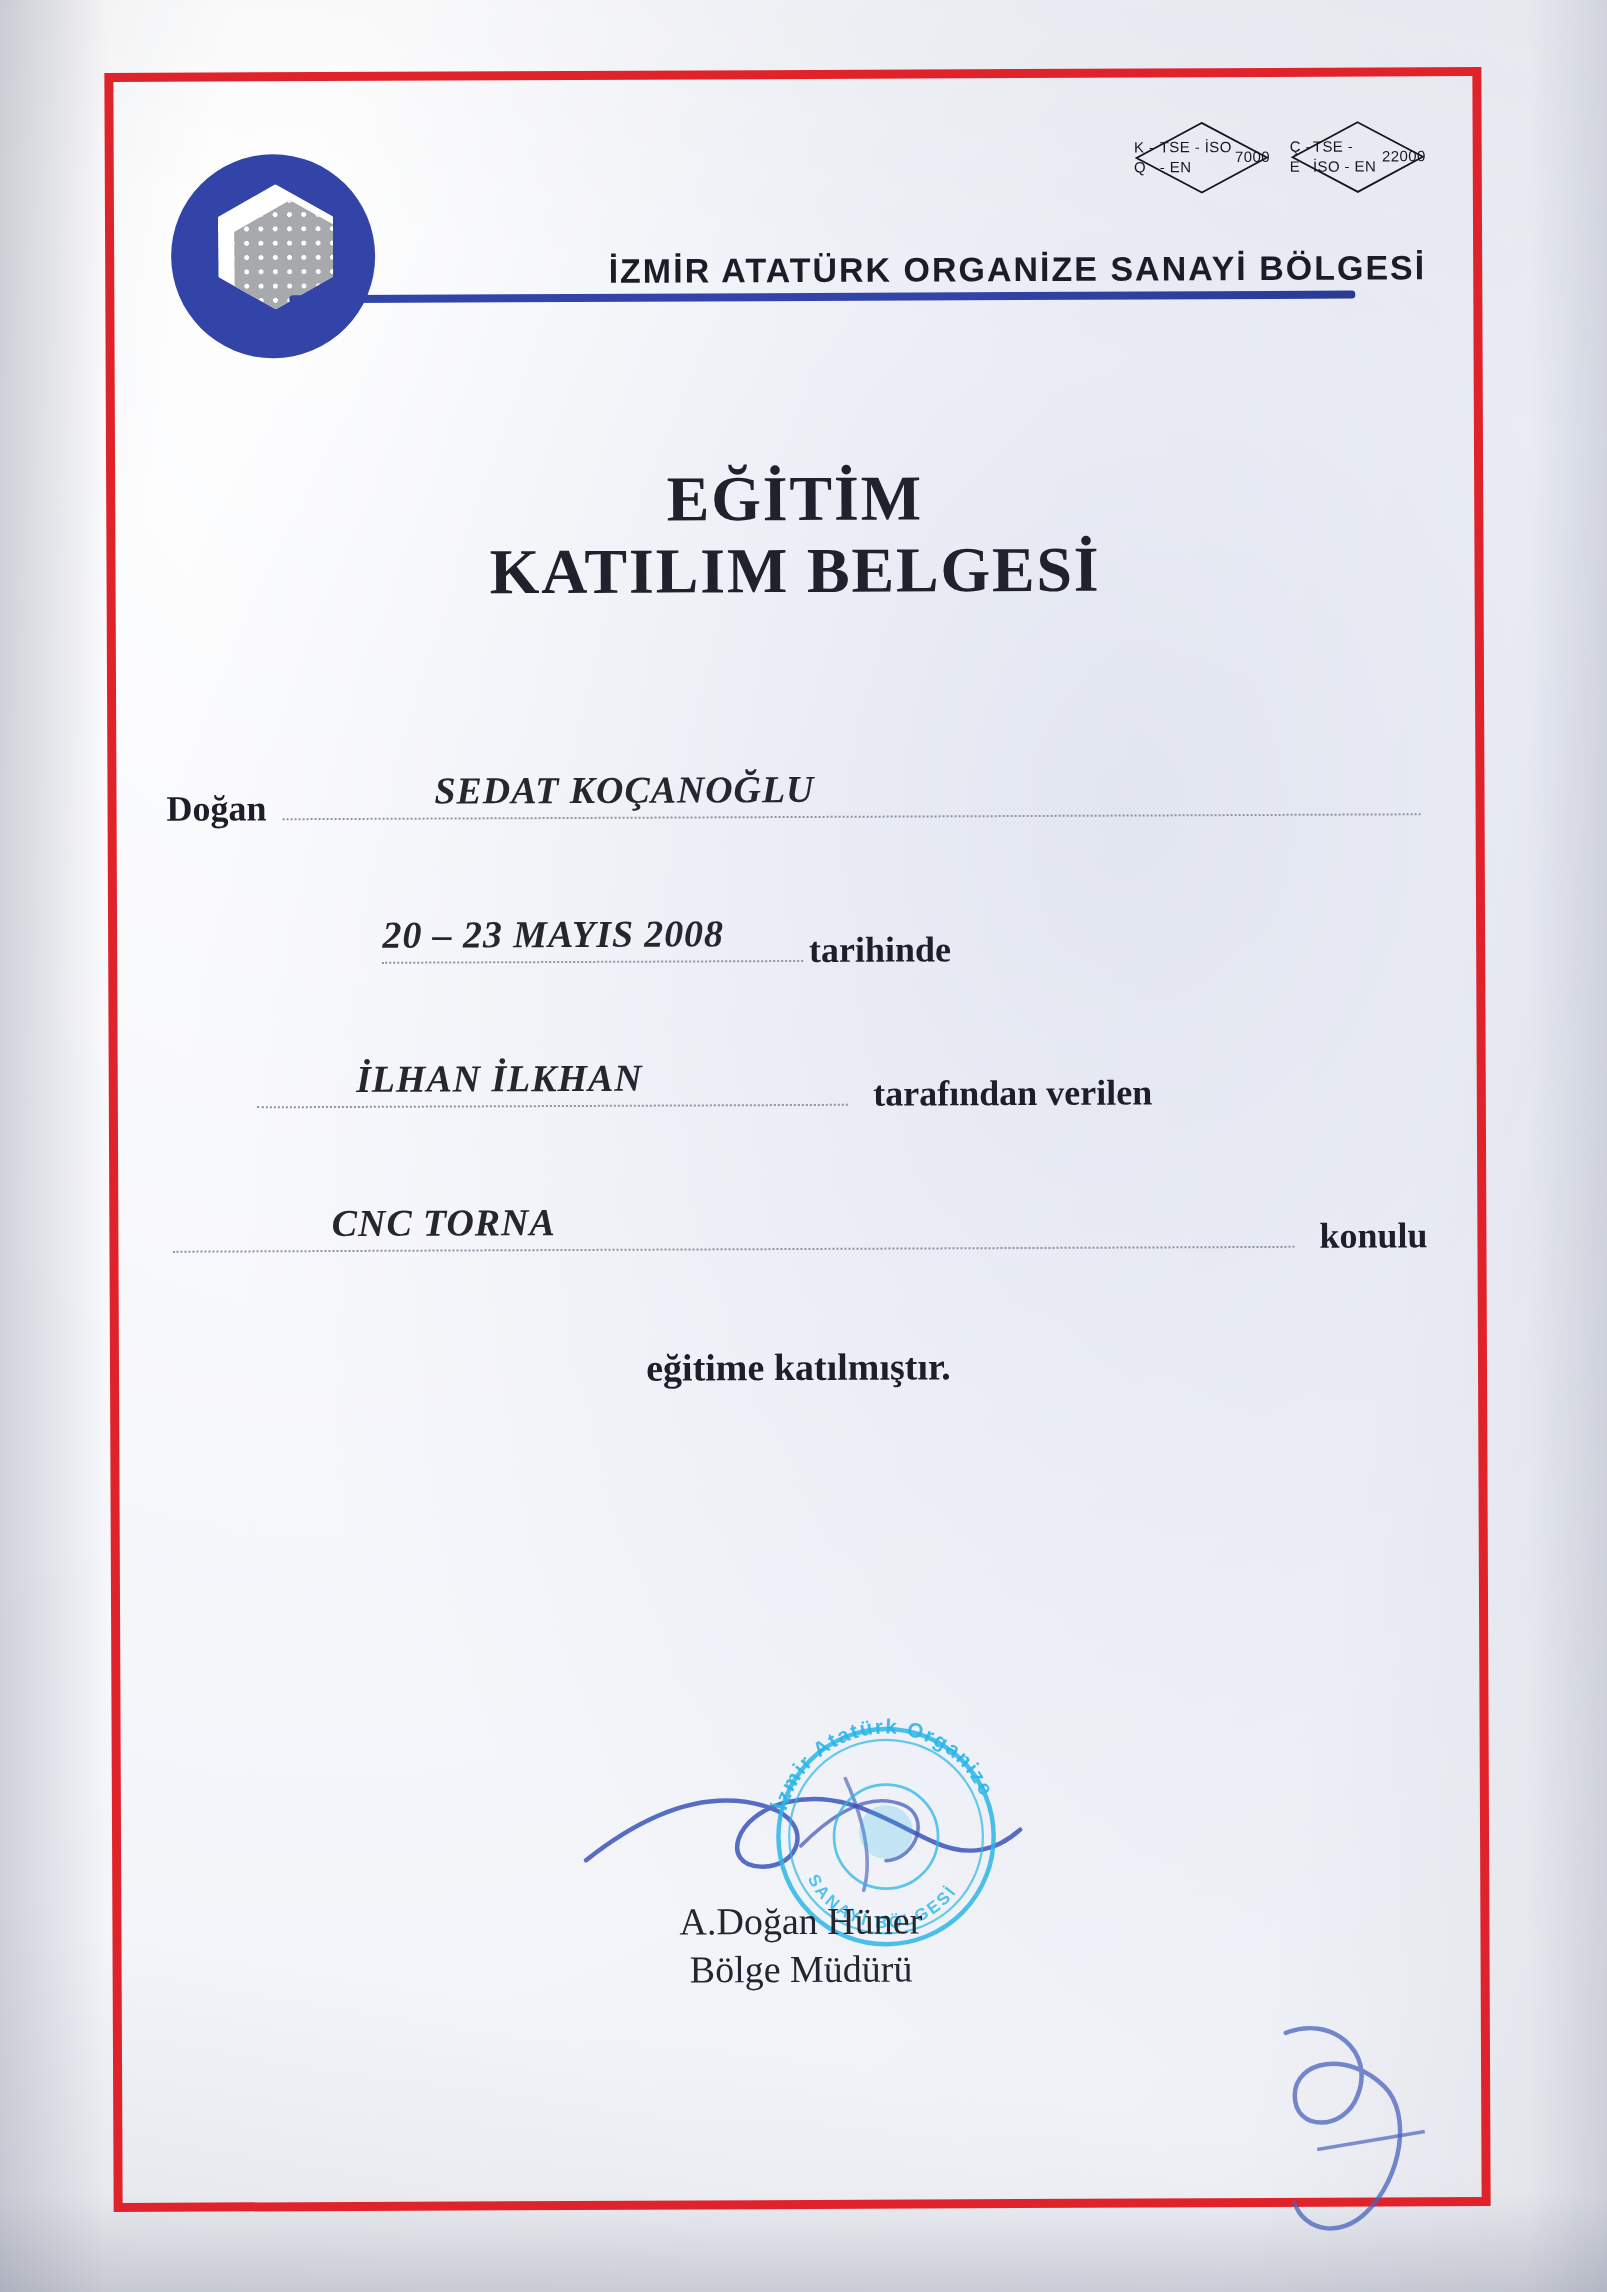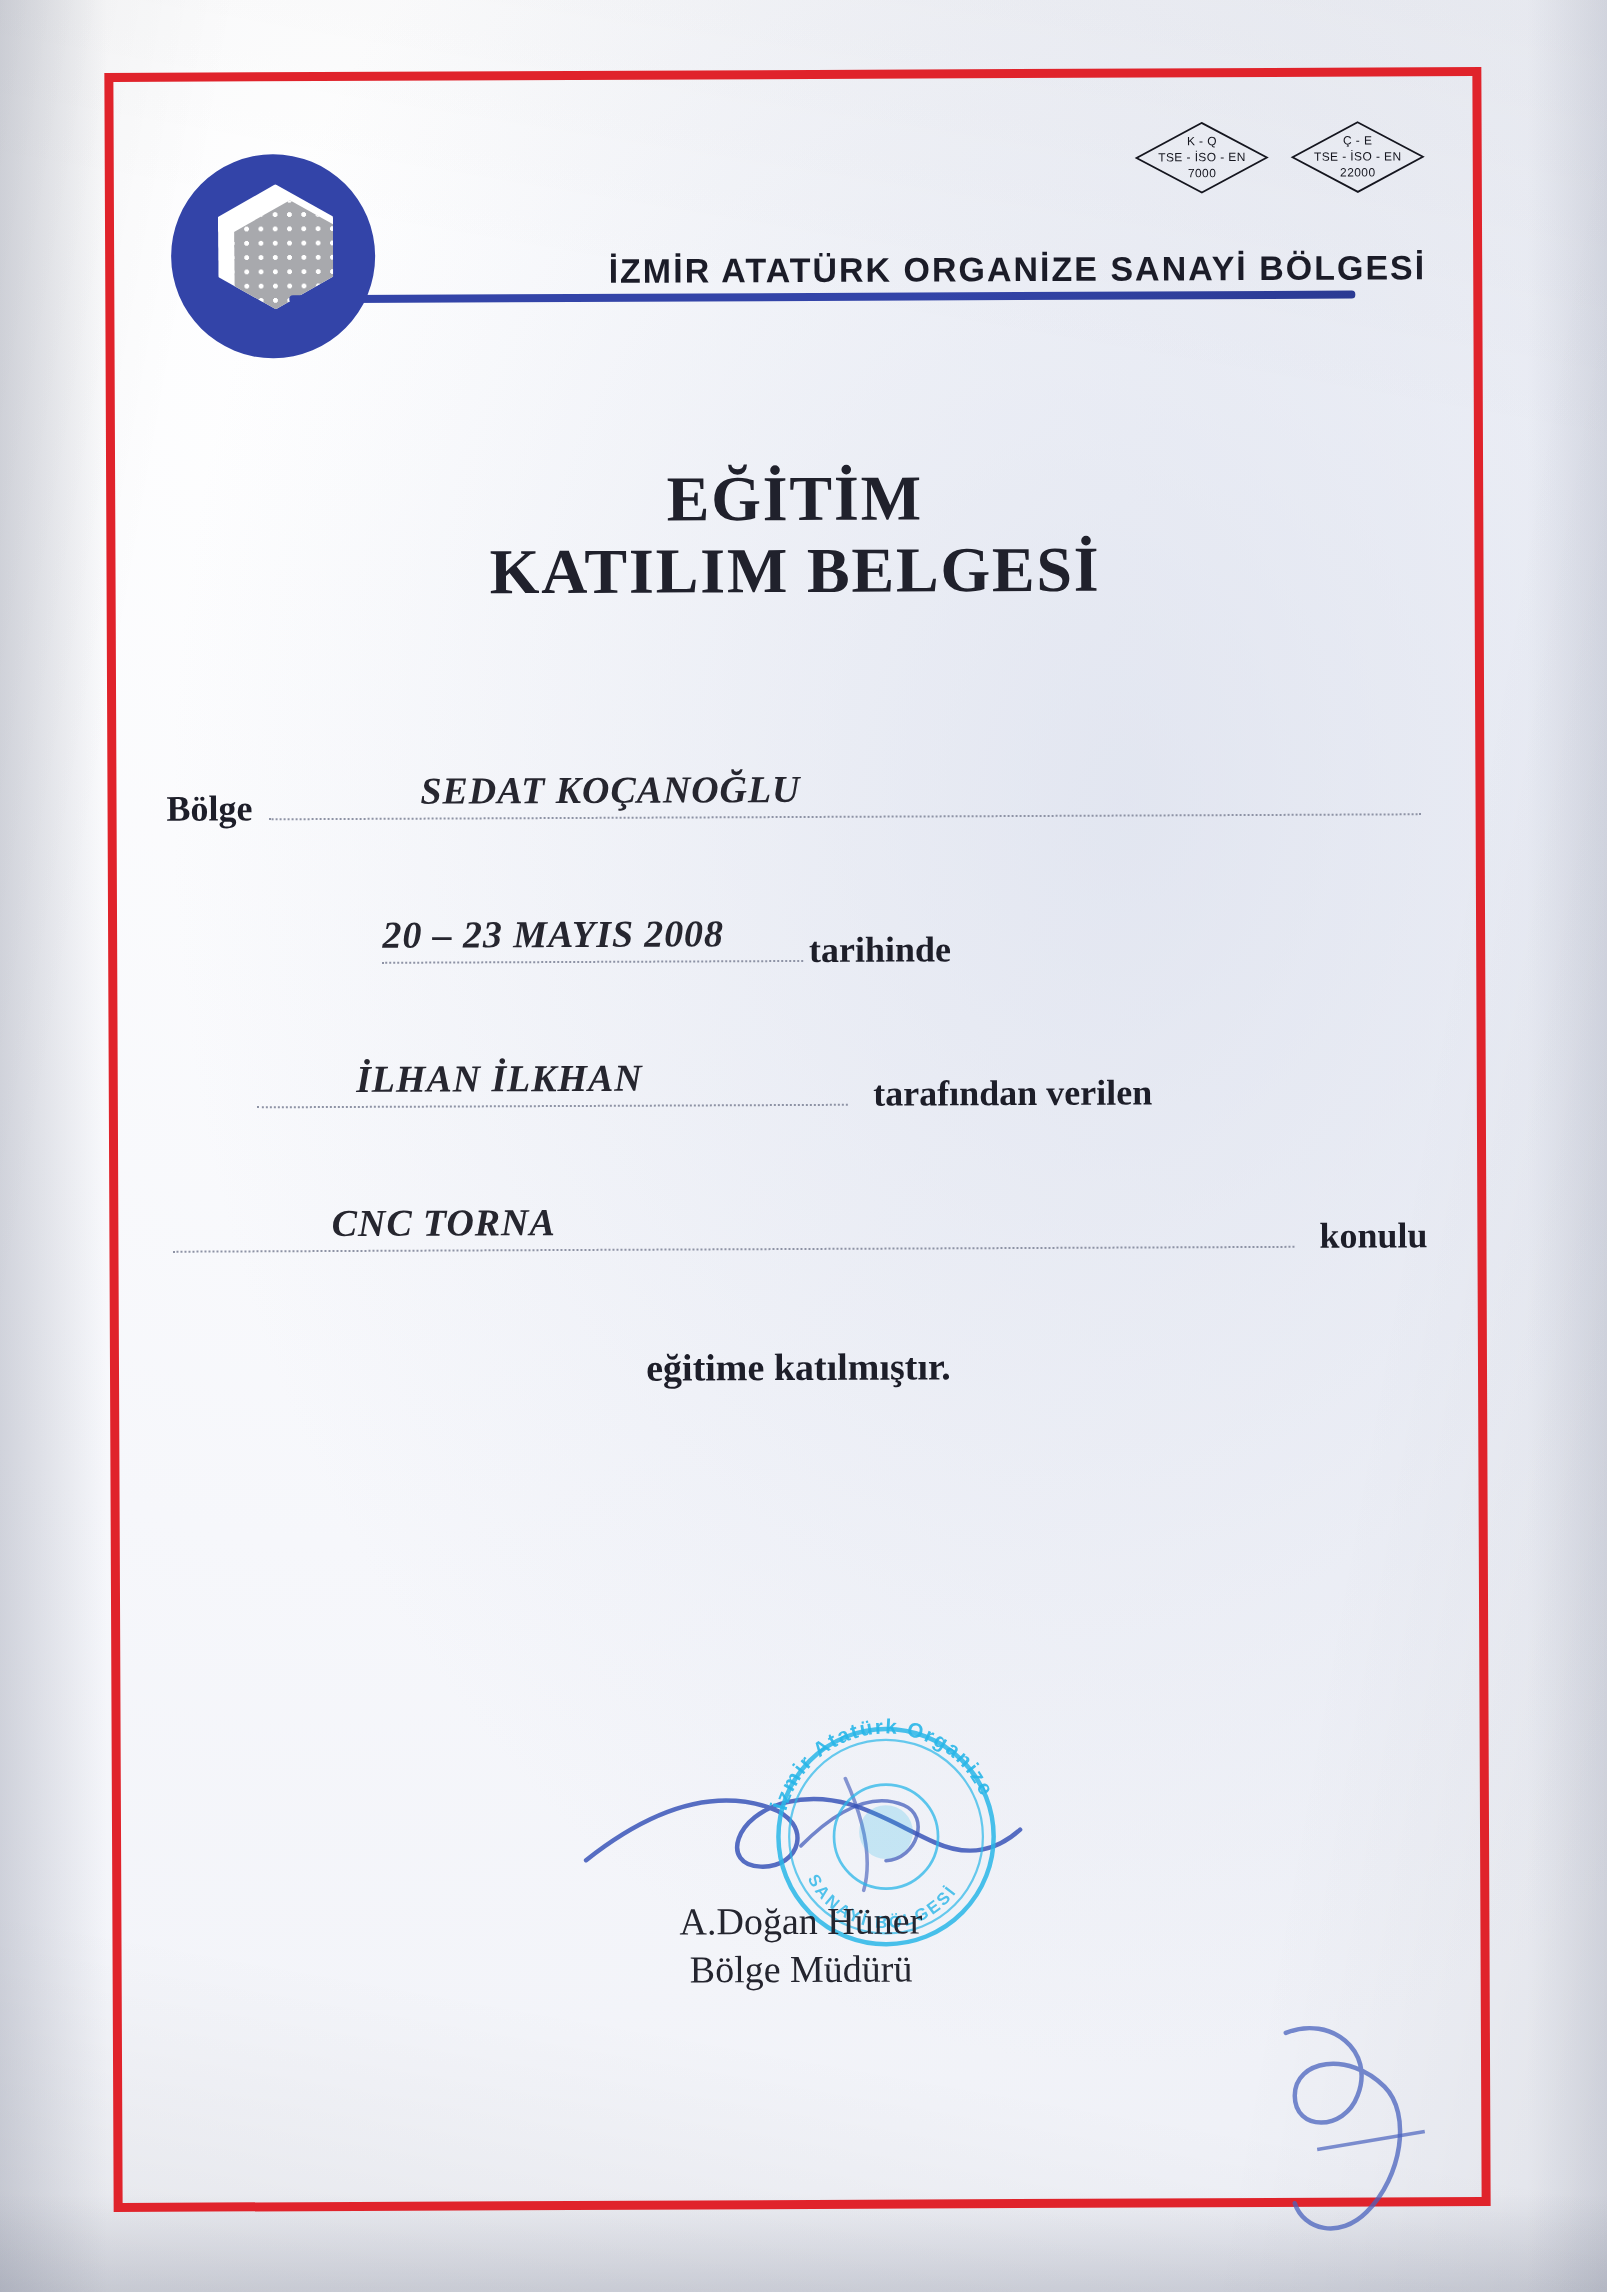--- a/index.html
+++ b/index.html
@@ -147,25 +147,25 @@
   .iso-diamond {
     position: relative;
     width: 136px;
     height: 75px;
   }
   .iso-diamond svg { display: block; }
   .iso-text {
     position: absolute;
     inset: 0;
     display: flex;
-    flex-direction: column;
+    flex-direction: row;
     align-items: center;
     justify-content: center;
     font-family: "Liberation Sans", sans-serif;
-    font-size: 12px;
+    font-size: 15px;
     line-height: 1.35;
     color: #15161f;
     letter-spacing: 0.4px;
   }
 
   
   .title-block {
     position: absolute;
     left: 0; right: 0;
     top: 385px;
@@ -351,21 +351,21 @@
       </div>
 
       <div class="title-block">
         <div class="title-line1">EĞİTİM</div>
         <div class="title-line2">KATILIM BELGESİ</div>
       </div>
 
       <div class="body-area">
 
         <div class="field-row row-name">
-          <span class="static-label">Bölge</span>
+          <span class="static-label">Doğan</span>
           <span class="dotline">
             <span class="filled">SEDAT KOÇANOĞLU</span>
           </span>
         </div>
 
         <div class="field-row row-date">
           <span class="dotline">
             <span class="filled">20 – 23 MAYIS 2008</span>
           </span>
           <span class="static-label">tarihinde</span>

